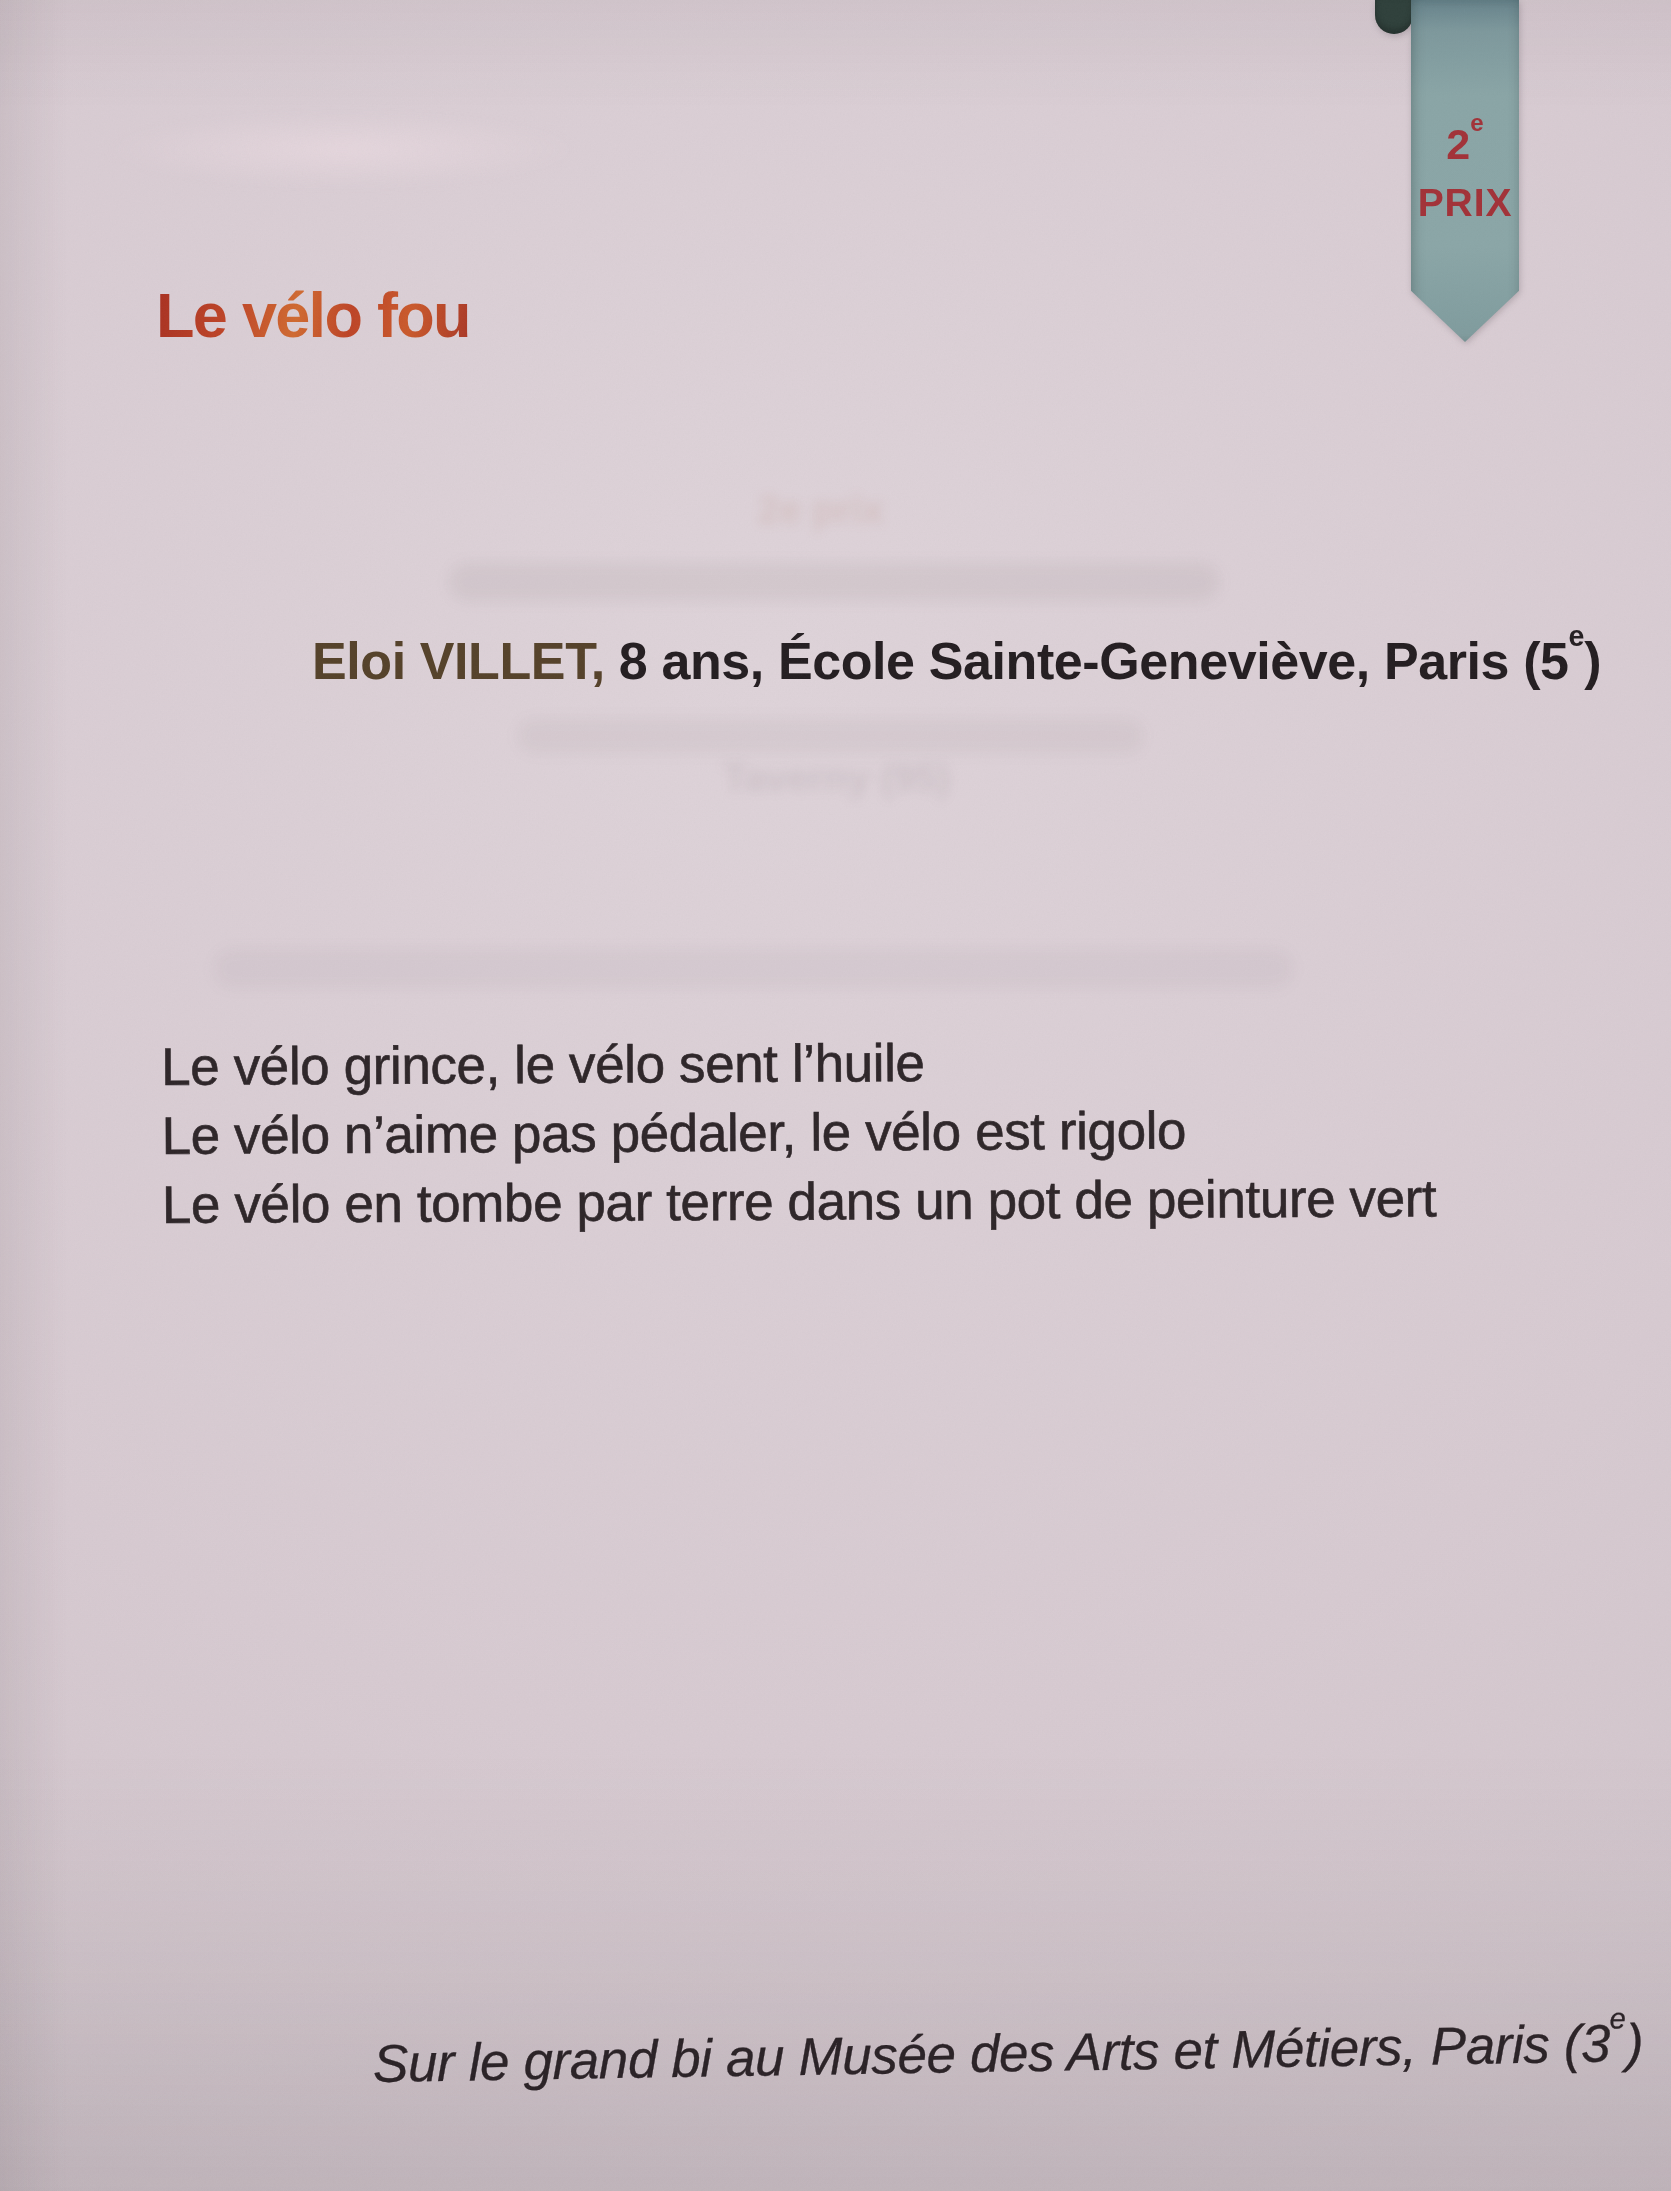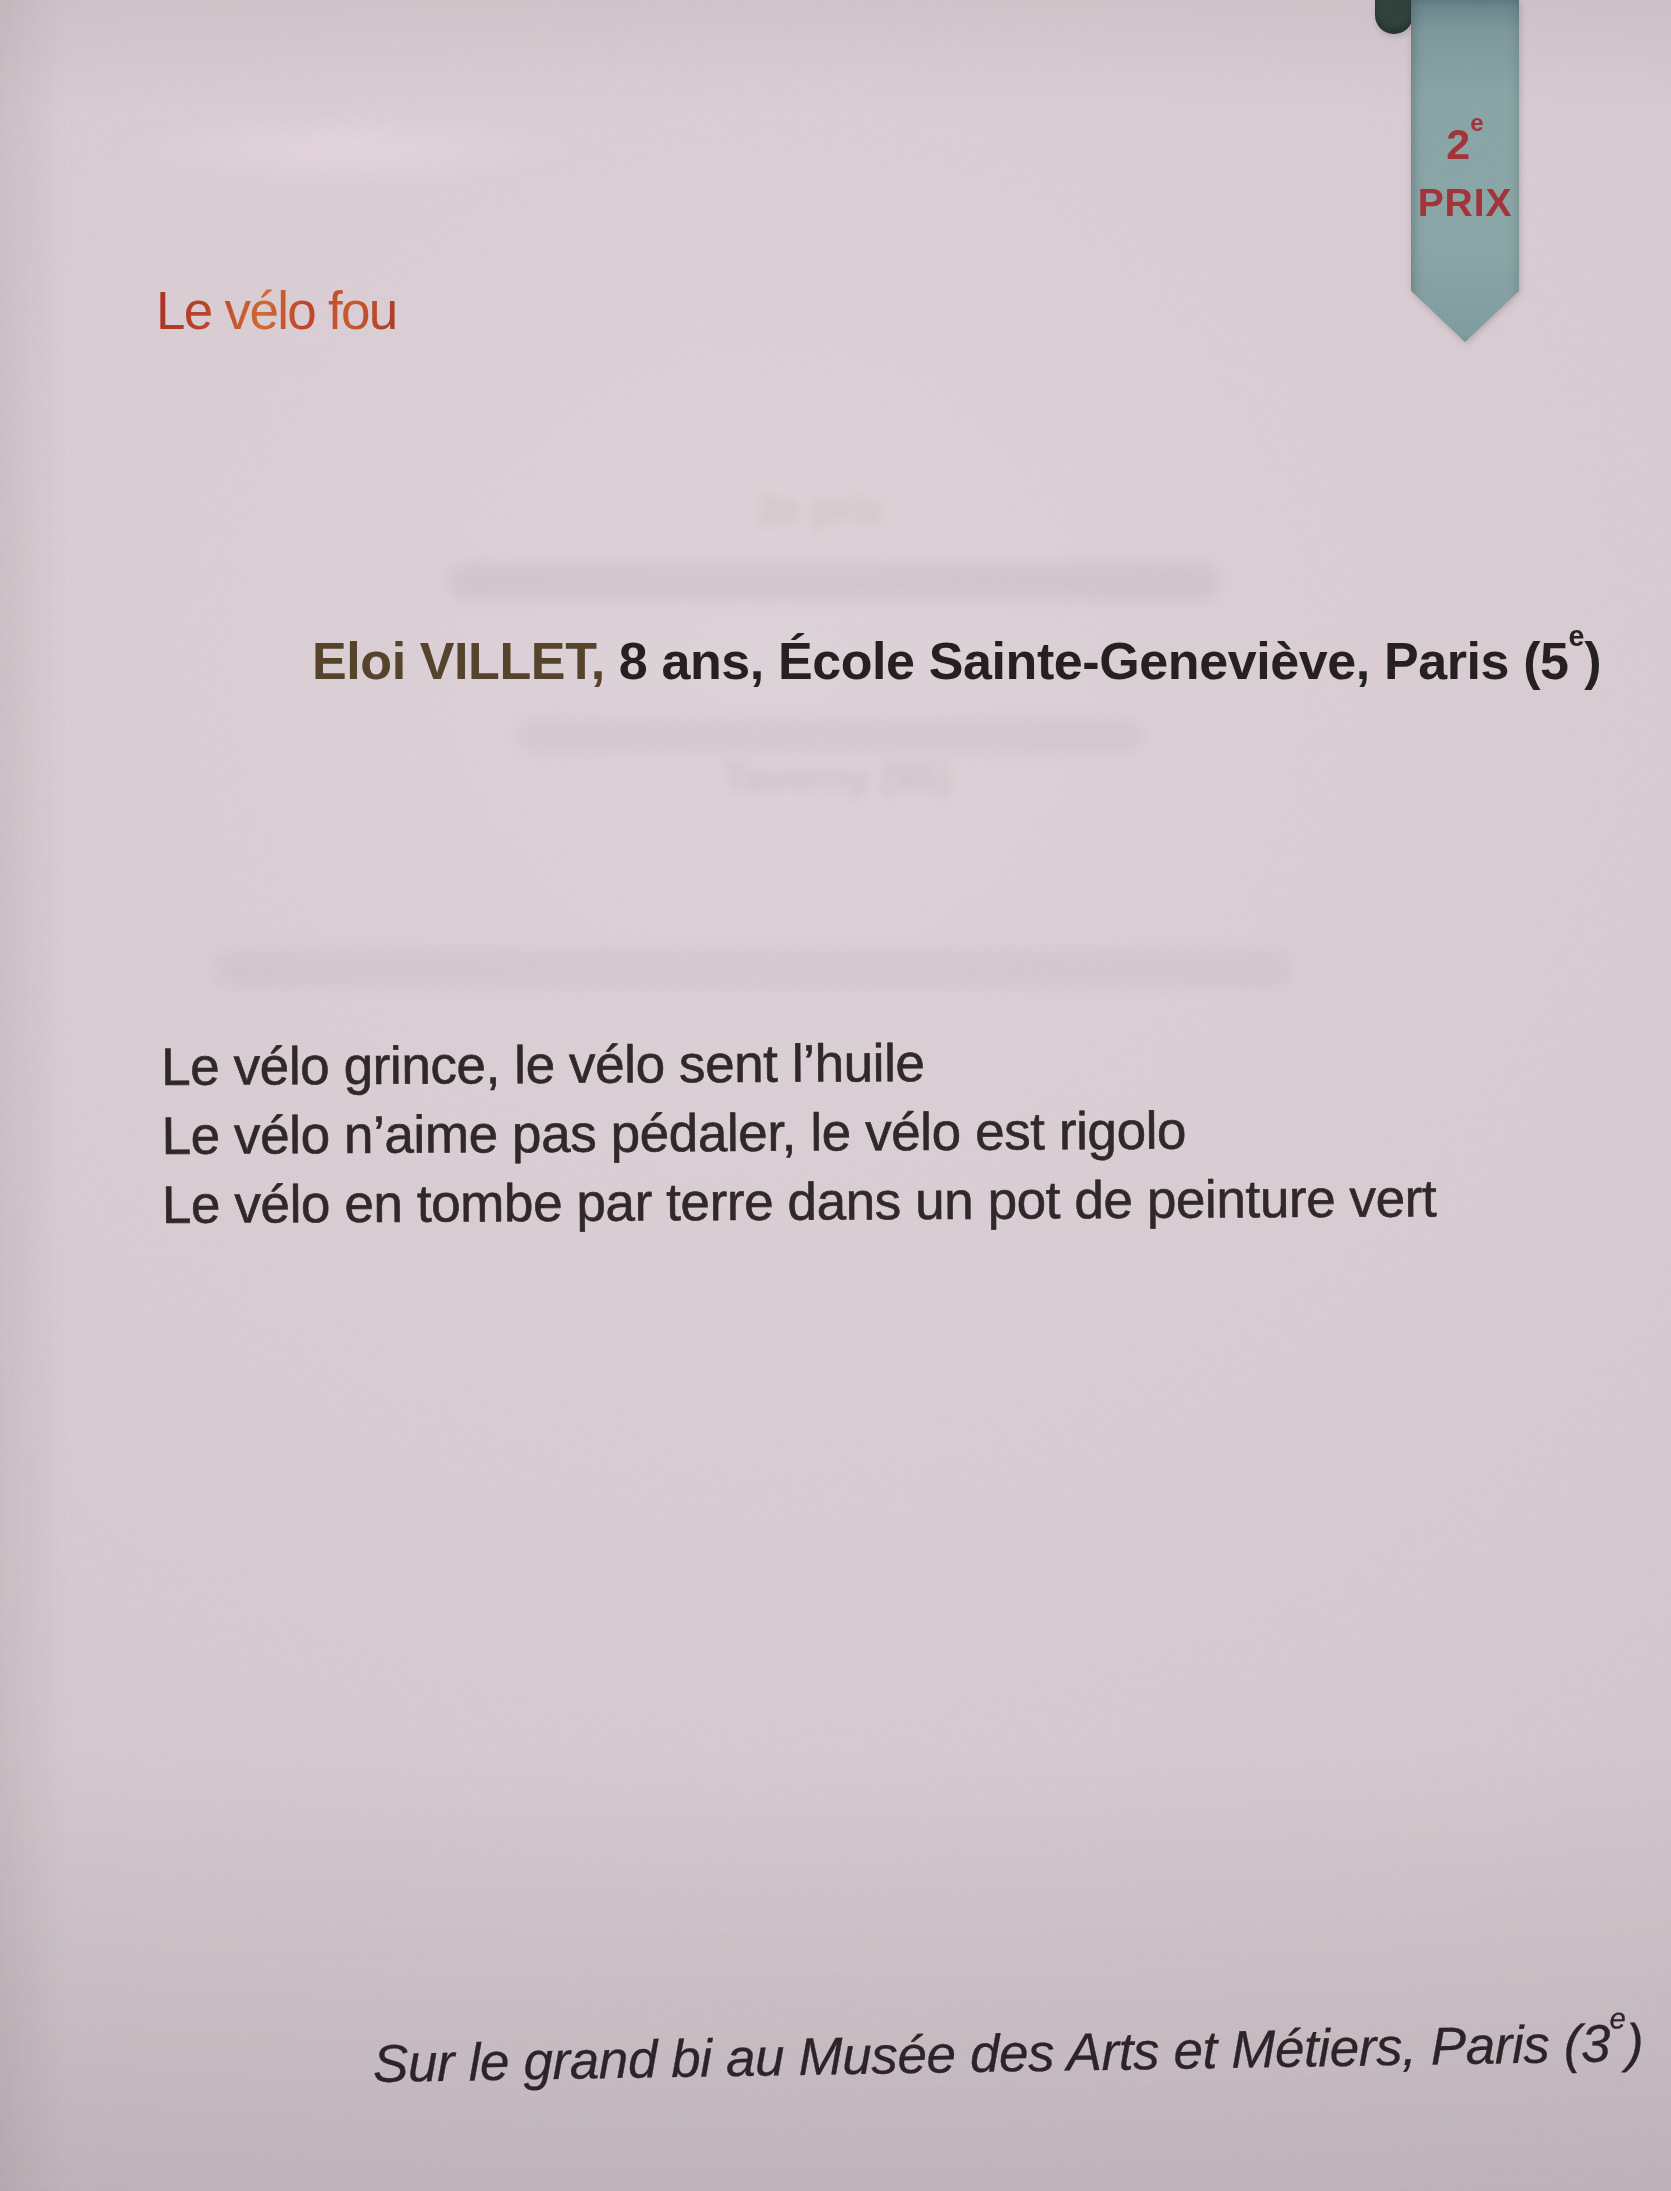--- a/index.html
+++ b/index.html
@@ -34,21 +34,21 @@
   }
   .rank sup{font-size:56%;position:relative;top:-0.52em;font-weight:bold;}
   .prix{
     margin-top:17px;text-align:center;
     font-size:39px;font-weight:bold;line-height:1;letter-spacing:0.9px;color:#a23238;
   }
 
   
   .title{
     left:156px;top:284px;line-height:1;
-    font-size:53px;font-weight:normal;letter-spacing:-1.7px;
+    font-size:63px;font-weight:bold;letter-spacing:-1.7px;
     background:linear-gradient(100deg,#a93122 0%,#bf4628 25%,#d06a31 45%,#bd4427 62%,#ca5a2c 80%,#a93726 100%);
     -webkit-background-clip:text;background-clip:text;
     color:transparent;
   }
 
   
   .byline{
     left:272px;top:635px;line-height:1;
     font-size:52px;font-weight:bold;color:#241e21;letter-spacing:-0.4px;
     white-space:nowrap;

